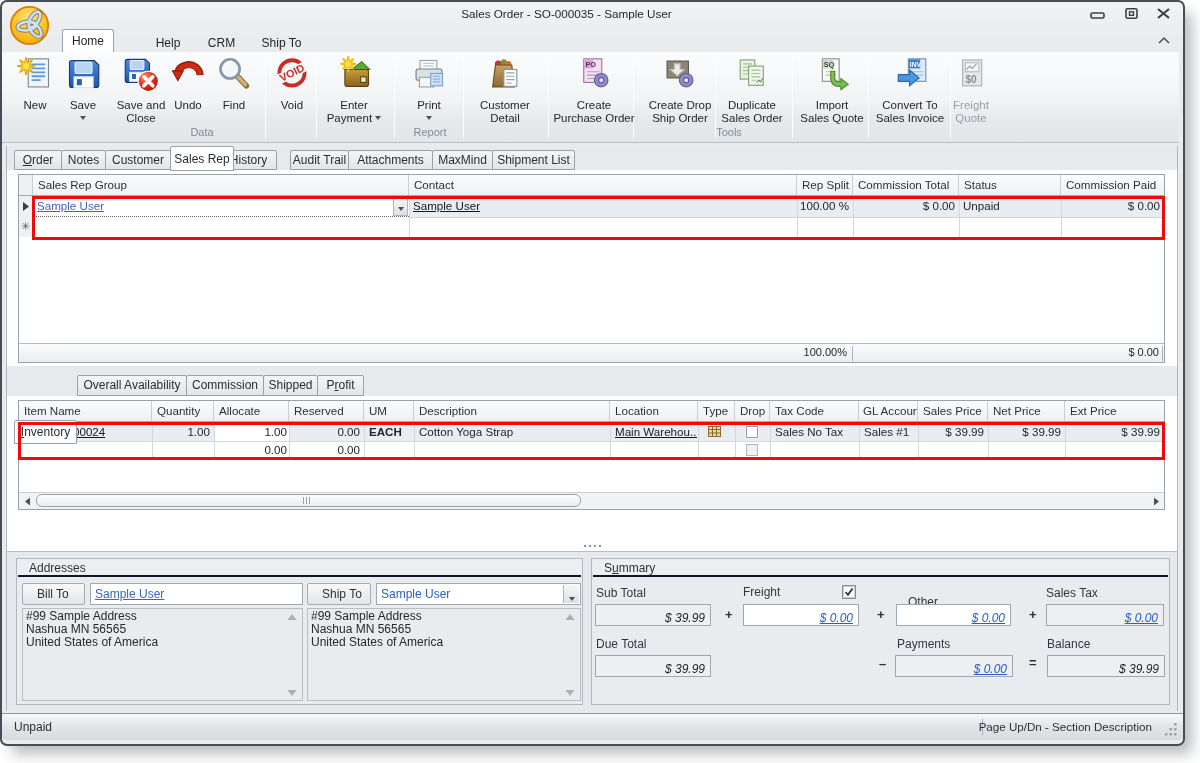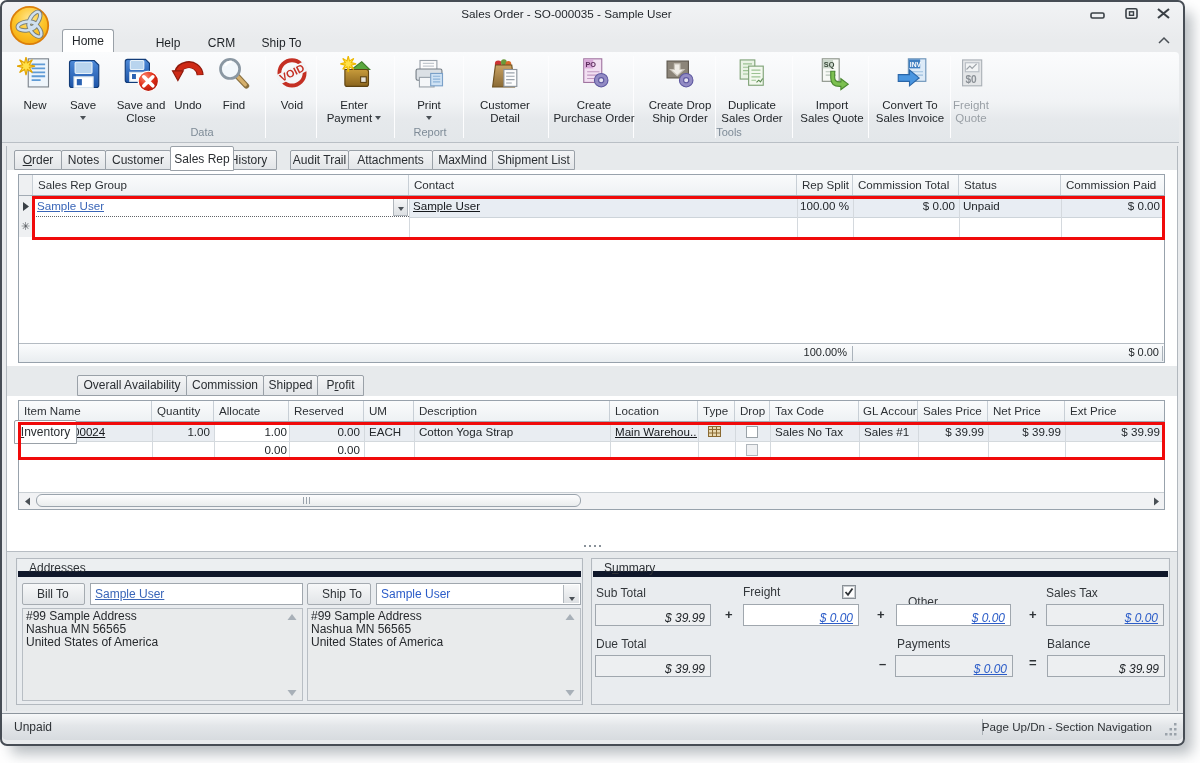--- a/index.html
+++ b/index.html
@@ -25,21 +25,21 @@
 .hcell{position:absolute;top:0;height:100%;line-height:20px;color:#2d3135;padding-left:5px;border-right:1px solid #c8cfd6;overflow:hidden;white-space:nowrap;}
 .vline{position:absolute;width:1px;background:#d4d9de;}
 .redbox{position:absolute;border:3px solid #f00a0a;z-index:5;}
 .cellr{position:absolute;text-align:right;white-space:nowrap;}
 .celll{position:absolute;white-space:nowrap;}
 .lnk{color:#3a66b8;text-decoration:underline;}
 .dlnk{color:#15181c;text-decoration:underline;}
 .ffoot{position:absolute;left:0;right:0;bottom:0;height:19px;background:linear-gradient(#fbfcfd,#e9edf0);border-top:1px solid #b4bbc2;}
 
 .gbox{position:absolute;background:#e9ecef;border:1px solid #b3b9bf;}
-.gcap{position:absolute;left:1px;top:0;right:1px;height:18px;border-bottom:6px solid #0f172a;color:#2e3236;padding-left:11px;line-height:19px;background:#eceff1;}
+.gcap{position:absolute;left:1px;top:0;right:1px;height:18px;border-bottom:2px solid #0f172a;color:#2e3236;padding-left:11px;line-height:19px;background:#eceff1;}
 .btn{position:absolute;background:linear-gradient(#f7f8f9,#e2e5e8);border:1px solid #a5abb1;border-radius:2px;color:#2e3236;line-height:20px;padding-left:14px;}
 .fld{position:absolute;border:1px solid #a0a7ae;background:#fff;line-height:20px;}
 .fldg{position:absolute;border:1px solid #a0a7ae;background:#edeff1;line-height:20px;}
 .ta{position:absolute;background:#e9ebec;border:1px solid #b8bec4;color:#26292d;padding:1px 3px;line-height:13px;}
 .slbl{position:absolute;color:#33373b;}
 .ival{font-style:italic;color:#1e2226;}
 .ilnk{font-style:italic;color:#2b5cc8;text-decoration:underline;}
 .op{position:absolute;color:#2e3236;font-weight:bold;font-size:13px;}
 
 #sbar{position:absolute;left:2px;top:713px;width:1181px;height:27px;background:linear-gradient(#f7f8f9,#e3e6e9 45%,#d7dbdf);border-top:1px solid #8d959d;border-radius:0 0 5px 5px;color:#2e3236;}
@@ -340,21 +340,21 @@
     <div class="ab" style="left:0;top:21px;width:1145px;height:19px;background:#e9edf2;"></div>
     <div class="ab" style="left:195px;top:21px;width:75px;height:19px;background:#fff;"></div>
     <svg class="ab" style="left:2px;top:26px;" width="10" height="10">
         <rect x="0.5" y="0.5" width="8" height="8" fill="#fff" stroke="#8a9298"></rect>
         <path d="M2.5 4.5h4M4.5 2.5v4" stroke="#55595e"></path>
       </svg>
     <div class="celll" style="left:16px;top:24px;"><span class="dlnk">ITEM-000024</span></div>
     <div class="cellr" style="left:133px;top:24px;width:58px;">1.00</div>
     <div class="cellr" style="left:195px;top:24px;width:73px;">1.00</div>
     <div class="cellr" style="left:270px;top:24px;width:71px;">0.00</div>
-    <div class="celll" style="left:350px;top:24px;">EACH</div>
+    <div class="celll" style="left:350px;top:24px;font-weight:bold;">EACH</div>
     <div class="celll" style="left:400px;top:24px;">Cotton Yoga Strap</div>
     <div class="celll" style="left:596px;top:24px;width:82px;overflow:hidden;"><span class="dlnk">Main Warehou...</span></div>
     <svg class="ab" style="left:689px;top:25px;" width="14" height="12">
         <rect x="0.5" y="0.5" width="12" height="10" fill="#e8d8b0" stroke="#8a6a32"></rect>
         <path d="M0.5 3.5h12M0.5 7h12M4.5 0.5v10M8.5 0.5v10" stroke="#8a6a32"></path>
       </svg>
     <div class="ab" style="left:727px;top:25px;width:12px;height:12px;background:#fff;border:1px solid #9aa2a8;"></div>
     <div class="celll" style="left:756px;top:24px;">Sales No Tax</div>
     <div class="celll" style="left:845px;top:24px;">Sales #1</div>
     <div class="cellr" style="left:899px;top:24px;width:66px;">$ 39.99</div>
@@ -463,21 +463,21 @@
       </div>
     <div class="op" style="left:437px;top:96px;">=</div>
     <div class="fldg" style="left:455px;top:96px;width:118px;height:22px;">
         <div class="cellr ival" style="right:5px;top:3px;">$ 39.99</div>
       </div>
   </div>
 
   <div id="sbar">
     <div class="ab" style="left:12px;top:6px;">Unpaid</div>
     <div class="ab" style="left:980px;top:5px;width:1px;height:16px;background:#aab0b6;"></div>
-    <div class="ab" style="left:930px;top:6px;width:220px;text-align:right;font-size:11.6px;white-space:nowrap;">Page Up/Dn - Section Navigation</div>
+    <div class="ab" style="left:930px;top:6px;width:220px;text-align:right;font-size:11.6px;white-space:nowrap;">Page Up/Dn - Section Description</div>
     <svg class="ab" style="left:1160px;top:8px;" width="16" height="16">
       <g fill="#9aa2aa">
           <rect x="12" y="1" width="2.5" height="2.5"></rect>
           <rect x="7.5" y="6" width="2.5" height="2.5"></rect>
           <rect x="12" y="6" width="2.5" height="2.5"></rect>
           <rect x="3" y="11" width="2.5" height="2.5"></rect>
           <rect x="7.5" y="11" width="2.5" height="2.5"></rect>
           <rect x="12" y="11" width="2.5" height="2.5"></rect>
         </g>
     </svg>

